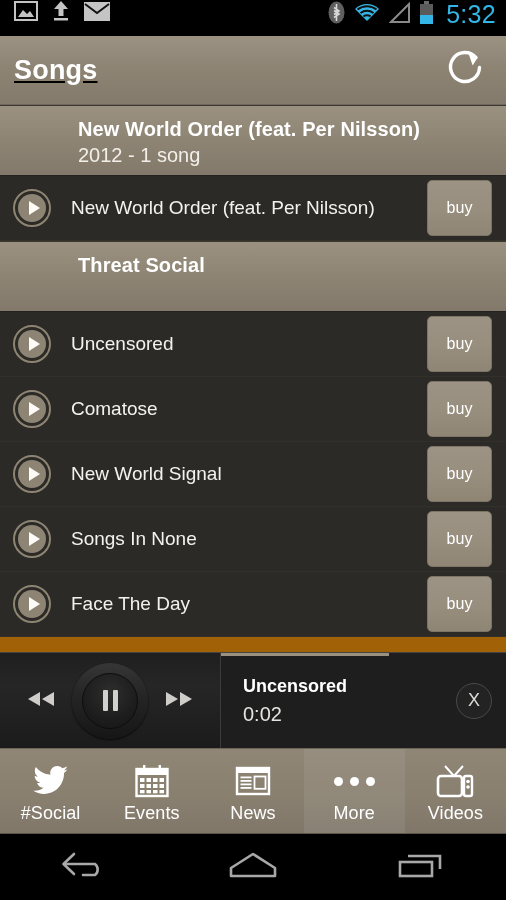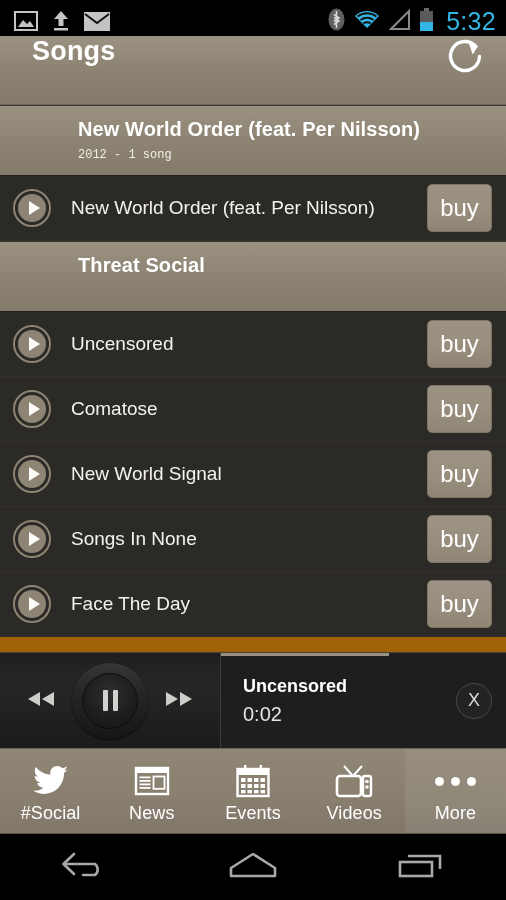--- a/index.html
+++ b/index.html
@@ -15,43 +15,45 @@
     background: #282724;
     display: flex;
     flex-direction: column;
   }
 
   
   .statusbar {
     height: 36px;
     background: #000;
     display: flex;
-    align-items: flex-end;
+    align-items: flex-start;
     padding: 0 10px 0 14px;
     flex: 0 0 36px;
     gap: 16px;
   }
   .sb-left { display: flex; align-items: center; gap: 13px; }
   .sb-right { margin-left: auto; display: flex; align-items: center; gap: 8px; }
   .sb-clock {
     color: #33b5e5;
     font-size: 25px;
     letter-spacing: 0.3px;
     margin-left: 4px;
     font-family: "Liberation Sans", sans-serif;
   }
 
   
   .actionbar {
     flex: 0 0 69px;
     background: linear-gradient(180deg, #9b9283 0%, #8d8474 45%, #837a6b 100%);
     display: flex;
-    padding: 0 18px 0 32px;
+    align-items: center;
+    padding: 0 18px 0 14px;
     position: relative;
     border-bottom: 1px solid #6e665a;
+    text-decoration: underline;
   }
   .actionbar-title {
     color: #fff;
     font-size: 27px;
     font-weight: bold;
     letter-spacing: 0.2px;
   }
   .refresh-btn {
     margin-left: auto;
     width: 46px; height: 46px;
@@ -74,24 +76,23 @@
   }
   .album-title {
     color: #ffffff;
     font-size: 20px;
     font-weight: bold;
     line-height: 26px;
     letter-spacing: 0.1px;
   }
   .album-sub {
     color: #f2efe9;
-    font-size: 12px;
+    font-size: 20px;
     line-height: 26px;
     font-weight: normal;
-    font-family: Liberation Mono, monospace;
   }
 
   .song-row {
     height: 65px;
     display: flex;
     align-items: center;
     padding: 0 14px 0 13px;
     border-bottom: 1px solid #323029;
     background: #2b2a26;
     position: relative;
@@ -124,25 +125,25 @@
   .song-name {
     color: #f4f2ee;
     font-size: 19px;
     margin-left: 20px;
     white-space: nowrap;
     overflow: hidden;
   }
   .buy-btn {
     margin-left: auto;
     min-width: 65px;
-    height: 48px;
+    height: 56px;
     background: linear-gradient(180deg, #9c9384 0%, #978e7e 55%, #8e8575 100%);
     border-radius: 5px;
     color: #ffffff;
-    font-size: 24px;
+    font-size: 16px;
     display: flex;
     align-items: center;
     justify-content: center;
     padding: 0 12px;
     border: 1px solid #7d7465;
   }
 
   
   .player {
     flex: 0 0 96px;
@@ -453,35 +454,20 @@
 
   <div class="tabbar">
 
     <div class="tab">
       <div class="tab-icon">
         <svg width="38" height="32" viewBox="0 0 38 32">
           <path d="M36 4.3c-1.3.6-2.7 1-4.2 1.2 1.5-.9 2.7-2.4 3.2-4.1-1.4.9-3 1.5-4.7 1.8C29 1.8 27.2 1 25.2 1c-3.9 0-7 3.2-7 7.1 0 .6.1 1.1.2 1.6C12.5 9.4 7.3 6.5 3.8 2.1c-.6 1.1-1 2.3-1 3.6 0 2.5 1.2 4.6 3.1 5.9-1.2 0-2.3-.4-3.2-.9v.1c0 3.4 2.4 6.3 5.6 6.9-.6.2-1.2.3-1.9.3-.5 0-.9 0-1.3-.1.9 2.8 3.5 4.9 6.5 4.9-2.4 1.9-5.4 3-8.7 3-.6 0-1.1 0-1.7-.1 3.1 2 6.8 3.2 10.8 3.2 12.9 0 20-10.8 20-20.1v-.9c1.4-1 2.6-2.3 3.5-3.7z" fill="#ffffff"></path>
         </svg>
       </div>
       <div class="tab-label">#Social</div>
-    </div>
-
-    <div class="tab">
-      <div class="tab-icon">
-        <svg width="36" height="32" viewBox="0 0 36 32">
-          <rect x="2" y="3" width="32" height="26" fill="none" stroke="#ffffff" stroke-width="2.4"></rect>
-          <rect x="2" y="3" width="32" height="5" fill="#ffffff"></rect>
-          <rect x="5.5" y="11.5" width="11" height="1.8" fill="#ffffff"></rect>
-          <rect x="5.5" y="15" width="11" height="1.8" fill="#ffffff"></rect>
-          <rect x="5.5" y="18.5" width="11" height="1.8" fill="#ffffff"></rect>
-          <rect x="5.5" y="22" width="11" height="1.8" fill="#ffffff"></rect>
-          <rect x="19.5" y="11.5" width="11" height="12.3" fill="none" stroke="#ffffff" stroke-width="1.8"></rect>
-        </svg>
-      </div>
-      <div class="tab-label">News</div>
     </div>
 
     <div class="tab">
       <div class="tab-icon">
         <svg width="34" height="33" viewBox="0 0 34 33">
           <rect x="8" y="0" width="2.4" height="6" fill="#ffffff"></rect>
           <rect x="23.6" y="0" width="2.4" height="6" fill="#ffffff"></rect>
           <rect x="1.5" y="4" width="31" height="27" fill="none" stroke="#ffffff" stroke-width="2.4"></rect>
           <rect x="1.5" y="4" width="31" height="6" fill="#ffffff"></rect>
           <g fill="#ffffff">
@@ -498,41 +484,56 @@
               <rect x="18" y="25" width="4.5" height="3.3"></rect>
               <rect x="24.5" y="25" width="4.5" height="3.3"></rect>
           </g>
         </svg>
       </div>
       <div class="tab-label">Events</div>
     </div>
 
     <div class="tab">
       <div class="tab-icon">
+        <svg width="36" height="32" viewBox="0 0 36 32">
+          <rect x="2" y="3" width="32" height="26" fill="none" stroke="#ffffff" stroke-width="2.4"></rect>
+          <rect x="2" y="3" width="32" height="5" fill="#ffffff"></rect>
+          <rect x="5.5" y="11.5" width="11" height="1.8" fill="#ffffff"></rect>
+          <rect x="5.5" y="15" width="11" height="1.8" fill="#ffffff"></rect>
+          <rect x="5.5" y="18.5" width="11" height="1.8" fill="#ffffff"></rect>
+          <rect x="5.5" y="22" width="11" height="1.8" fill="#ffffff"></rect>
+          <rect x="19.5" y="11.5" width="11" height="12.3" fill="none" stroke="#ffffff" stroke-width="1.8"></rect>
+        </svg>
+      </div>
+      <div class="tab-label">News</div>
+    </div>
+
+    <div class="tab selected">
+      <div class="tab-icon">
+        <div class="dots">
+            <i></i>
+            <i></i>
+            <i></i>
+          </div>
+      </div>
+      <div class="tab-label">More</div>
+    </div>
+
+    <div class="tab">
+      <div class="tab-icon">
         <svg width="38" height="33" viewBox="0 0 38 33">
           <path d="M18 11 L9 1 M18 11 L27 1" stroke="#ffffff" stroke-width="2" fill="none"></path>
           <rect x="2" y="11" width="24" height="20" rx="3" fill="none" stroke="#ffffff" stroke-width="2.6"></rect>
           <rect x="28" y="11" width="8" height="20" rx="2" fill="none" stroke="#ffffff" stroke-width="2.4"></rect>
           <circle cx="32" cy="16.5" r="1.8" fill="#ffffff"></circle>
           <circle cx="32" cy="22" r="1.8" fill="#ffffff"></circle>
         </svg>
       </div>
       <div class="tab-label">Videos</div>
     </div>
-
-    <div class="tab selected">
-      <div class="tab-icon">
-        <div class="dots">
-            <i></i>
-            <i></i>
-            <i></i>
-          </div>
-      </div>
-      <div class="tab-label">More</div>
-    </div>
   </div>
 
   <div class="navbar">
     <div class="nav-btn">
       <span>
         <svg width="52" height="34" viewBox="0 0 52 34">
           <path d="M16 6 L5.5 16 L16 26" fill="none" stroke="#a8a8a8" stroke-width="2.6" stroke-linecap="round" stroke-linejoin="round"></path>
           <path d="M6.5 16 H37 a7 7 0 0 1 0 11 H25" fill="none" stroke="#a8a8a8" stroke-width="2.6" stroke-linecap="round"></path>
         </svg>
       </span>

